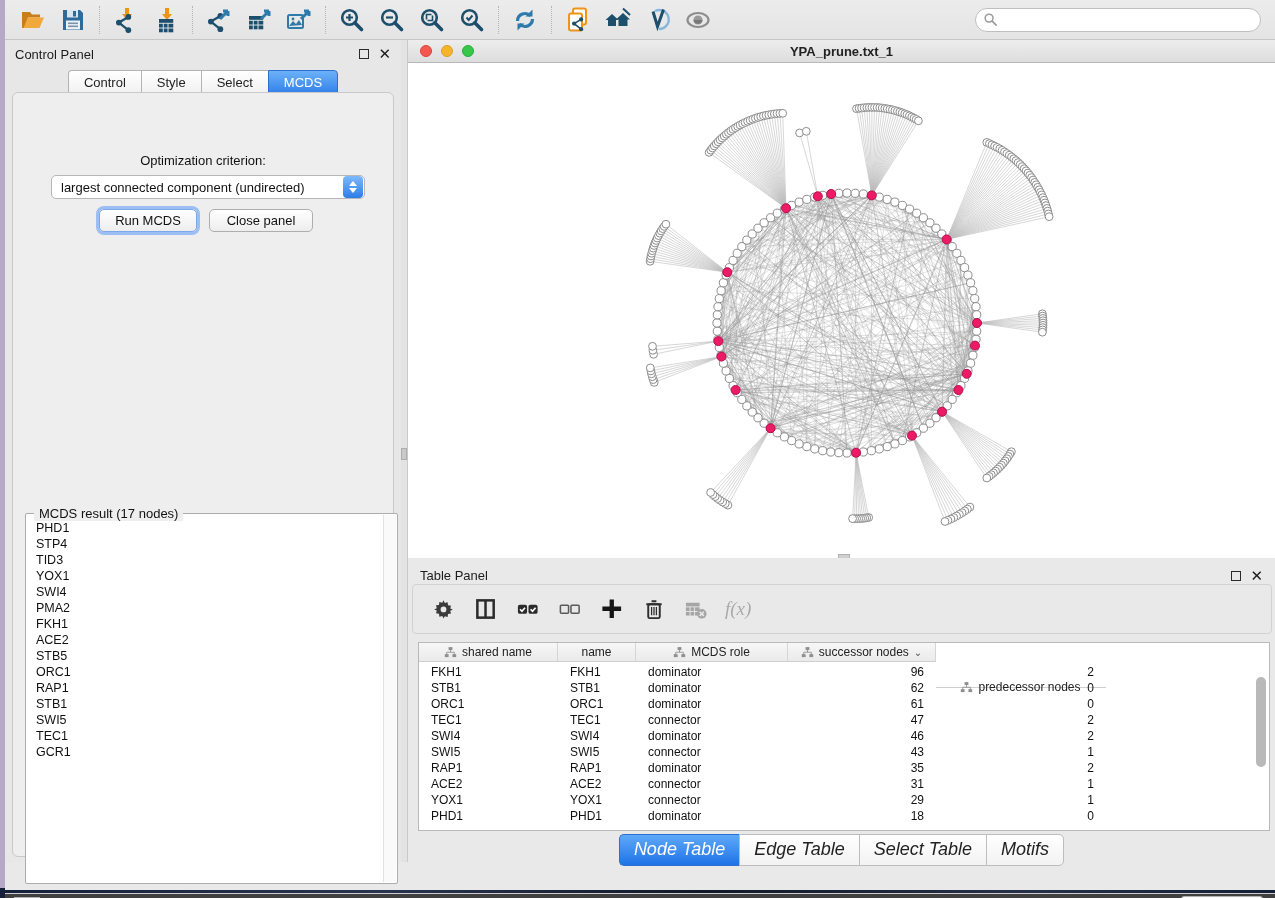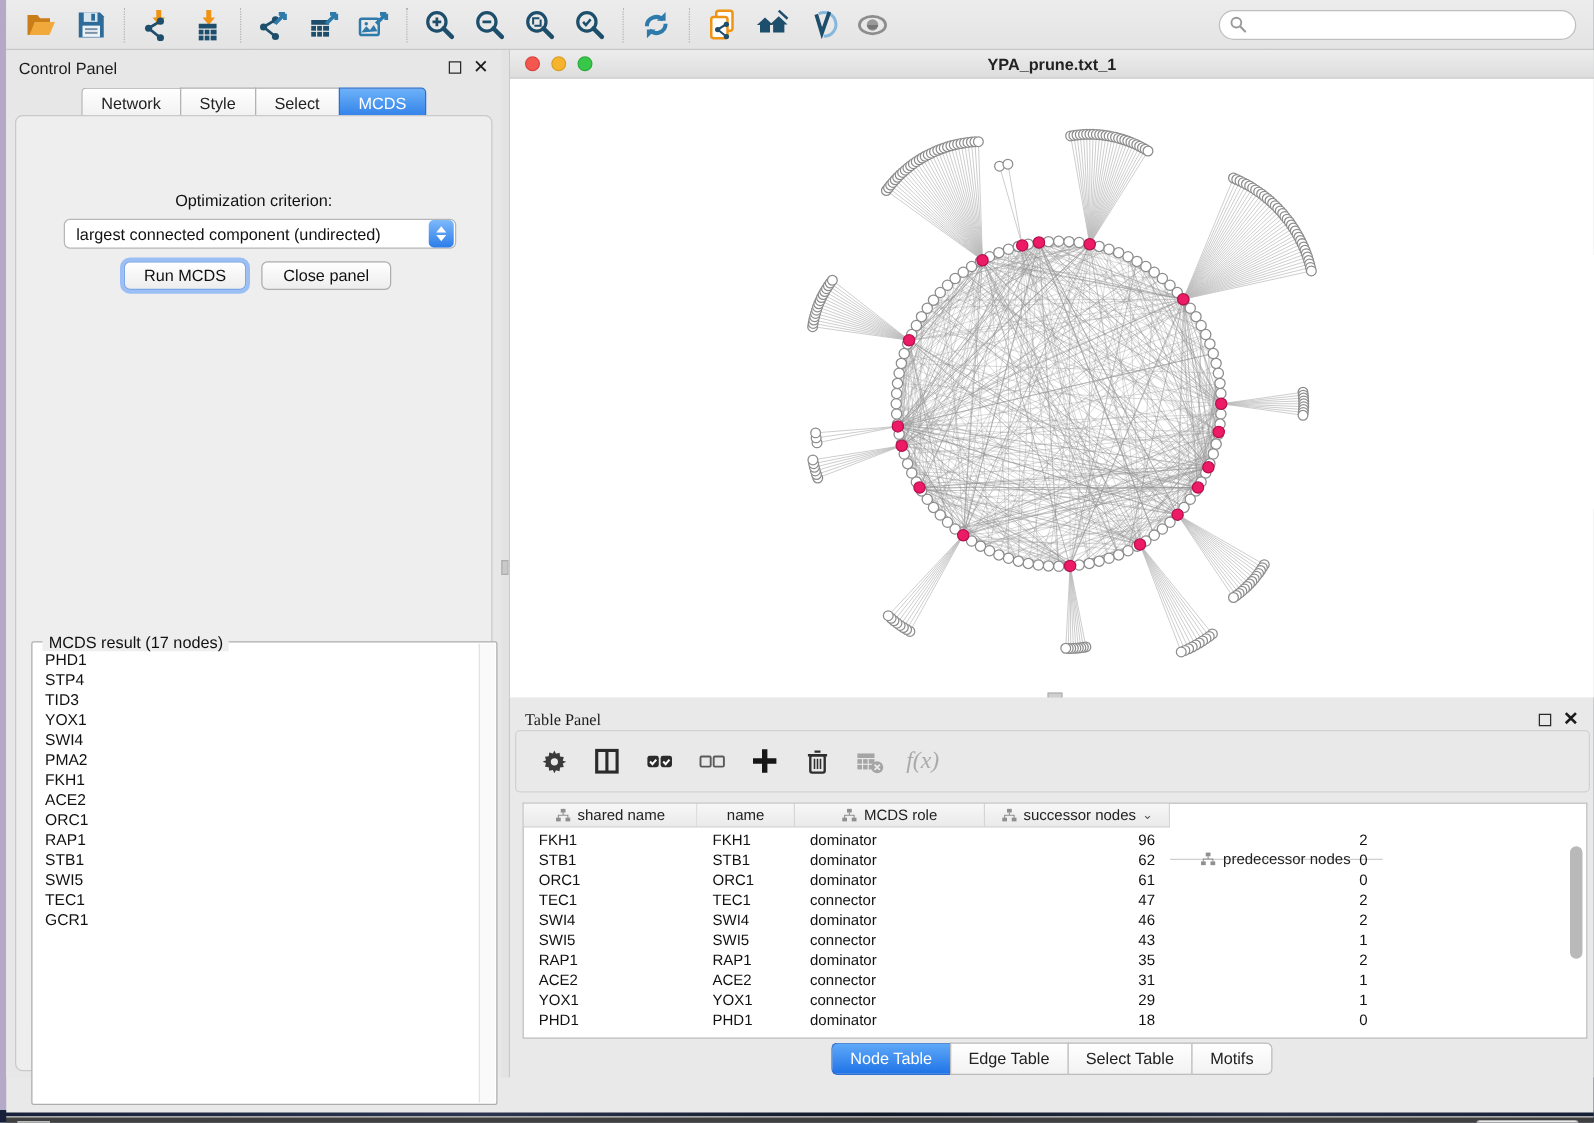--- a/index.html
+++ b/index.html
@@ -79,40 +79,40 @@
   #canvas-grip { position:absolute; left:430px; bottom:-4px; width:12px; height:8px; background:#cfcfcf; border:1px solid #b2b2b2; }
   .ringnode { fill:#fff; stroke:#8c8c8c; stroke-width:1; }
   .satnode  { fill:#fff; stroke:#8c8c8c; stroke-width:1; }
   .hubnode  { fill:#ed1a66; stroke:#b80f50; stroke-width:1; }
   .chord    { stroke:#9a9a9a; stroke-opacity:.42; stroke-width:.7; }
   .hublink  { stroke:#8a8a8a; stroke-opacity:.55; stroke-width:.8; }
   .fanline  { stroke:#bcbcbc; stroke-opacity:.85; stroke-width:.7; }
 
   
   #table-panel { position:absolute; left:402px; top:558px; width:868px; height:304px; background:#e9e9e9; border-left:1px solid #c9c9c9; }
-  #tp-head { height:35px; display:flex; align-items:center; padding:0 12px;font-family:Liberation Serif, serif; }
+  #tp-head { height:35px; display:flex; align-items:center; padding:0 12px; }
   #tp-toolbar { position:absolute; left:4px; top:26px; width:860px; height:50px; background:#e9e9e9;
     border:1px solid #d2d2d2; border-radius:4px; display:flex; align-items:center; padding-left:18px; gap:16px; }
   .tp-ico { width:26px; height:26px; display:flex; align-items:center; justify-content:center; }
   .tp-ico svg { width:24px; height:24px; }
   #fx-label { font-size:19px; color:#aaa; font-family:"Liberation Serif","DejaVu Serif",serif; font-style:italic; }
   #tbl-wrap { position:absolute; left:10px; top:84px; width:852px; height:189px; background:#fff; border:1px solid #b9b9b9; }
   #tbl-header { position:absolute; left:0; top:0; height:19px; display:flex; }
   .th { background:linear-gradient(#f7f7f7,#eaeaea); border-right:1px solid #d5d5d5; border-bottom:1px solid #cfcfcf;
     font-size:12px; color:#222; display:flex; align-items:center; justify-content:center; gap:5px; }
   .th svg { width:13px; height:13px; }
   .sortv { font-size:10px; color:#555; }
   .tr { position:absolute; left:0; height:16px; width:100%; display:flex; }
   .td { font-size:12px; color:#111; line-height:16px; white-space:nowrap; }
   .td.num { text-align:right; }
   #tbl-vscroll { position:absolute; right:3px; top:22px; width:10px; height:160px; }
   #tbl-thumb { position:absolute; left:0; top:12px; width:10px; height:90px; background:#b9b9b9; border-radius:5px; }
   #tp-tabs { position:absolute; left:0; top:276px; width:100%; display:flex; justify-content:center; }
-  .tp-tab { font-size:13px; padding:4px 14px 5px; background:linear-gradient(#ffffff,#f2f2f2);
-    border:1px solid #bdbdbd; border-right:none; color:#222; }
+  .tp-tab { font-size:18px; padding:4px 14px 5px; background:linear-gradient(#ffffff,#f2f2f2);
+    border:1px solid #bdbdbd; border-right:none; color:#222;font-style:italic; }
   .tp-tab:first-child { border-radius:5px 0 0 5px; }
   .tp-tab:last-child { border-right:1px solid #bdbdbd; border-radius:0 5px 5px 0; }
   .tp-tab.sel { background:linear-gradient(#5fa9f8,#1f73e8); color:#fff; border-color:#2d6fd0; }
 
   
   #status-bar { position:absolute; left:0; top:893px; width:100%; height:28px; background:#404040; border-top:1px solid #cccccc; }
   #list-btn { position:absolute; left:9px; top:3px; width:26px; height:22px; background:#f4f4f4;
     border:1px solid #b5b5b5; display:flex; align-items:center; justify-content:center; }
   #memory-btn { position:absolute; right:12px; top:2px; height:23px; background:#fbfbfb; border:1px solid #b1b1b1;
     border-radius:3px; display:flex; align-items:center; padding:0 10px; gap:6px; font-size:12px; color:#111; }
@@ -296,21 +296,21 @@
   </div>
 
   <div id="control-panel">
     <div class="panel-head">
       <span class="panel-title">Control Panel</span>
       <span class="spacer"></span>
       <span class="float-ico"></span>
       <span class="close-ico">✕</span>
     </div>
     <div id="cp-tabs">
-        <div class="cp-tab">Network</div>
+        <div class="cp-tab">Control</div>
         <div class="cp-tab">Style</div>
         <div class="cp-tab">Select</div>
         <div class="cp-tab sel">MCDS</div>
       </div>
     <div id="cp-inner">
       <div id="opt-label">Optimization criterion:</div>
       <div id="criterion">
         <span class="val">largest connected component (undirected)</span>
         <span class="stepper">
             <span class="arr-up"></span>
@@ -323,20 +323,21 @@
         <div id="mcds-legend">MCDS result (17 nodes)</div>
         <div id="mcds-list">
             <div class="mcds-item">PHD1</div>
             <div class="mcds-item">STP4</div>
             <div class="mcds-item">TID3</div>
             <div class="mcds-item">YOX1</div>
             <div class="mcds-item">SWI4</div>
             <div class="mcds-item">PMA2</div>
             <div class="mcds-item">FKH1</div>
             <div class="mcds-item">ACE2</div>
+            <div class="mcds-item">STB5</div>
             <div class="mcds-item">ORC1</div>
             <div class="mcds-item">RAP1</div>
             <div class="mcds-item">STB1</div>
             <div class="mcds-item">SWI5</div>
             <div class="mcds-item">TEC1</div>
             <div class="mcds-item">GCR1</div>
           </div>
         <div id="mcds-scroll"></div>
       </div>
     </div>

